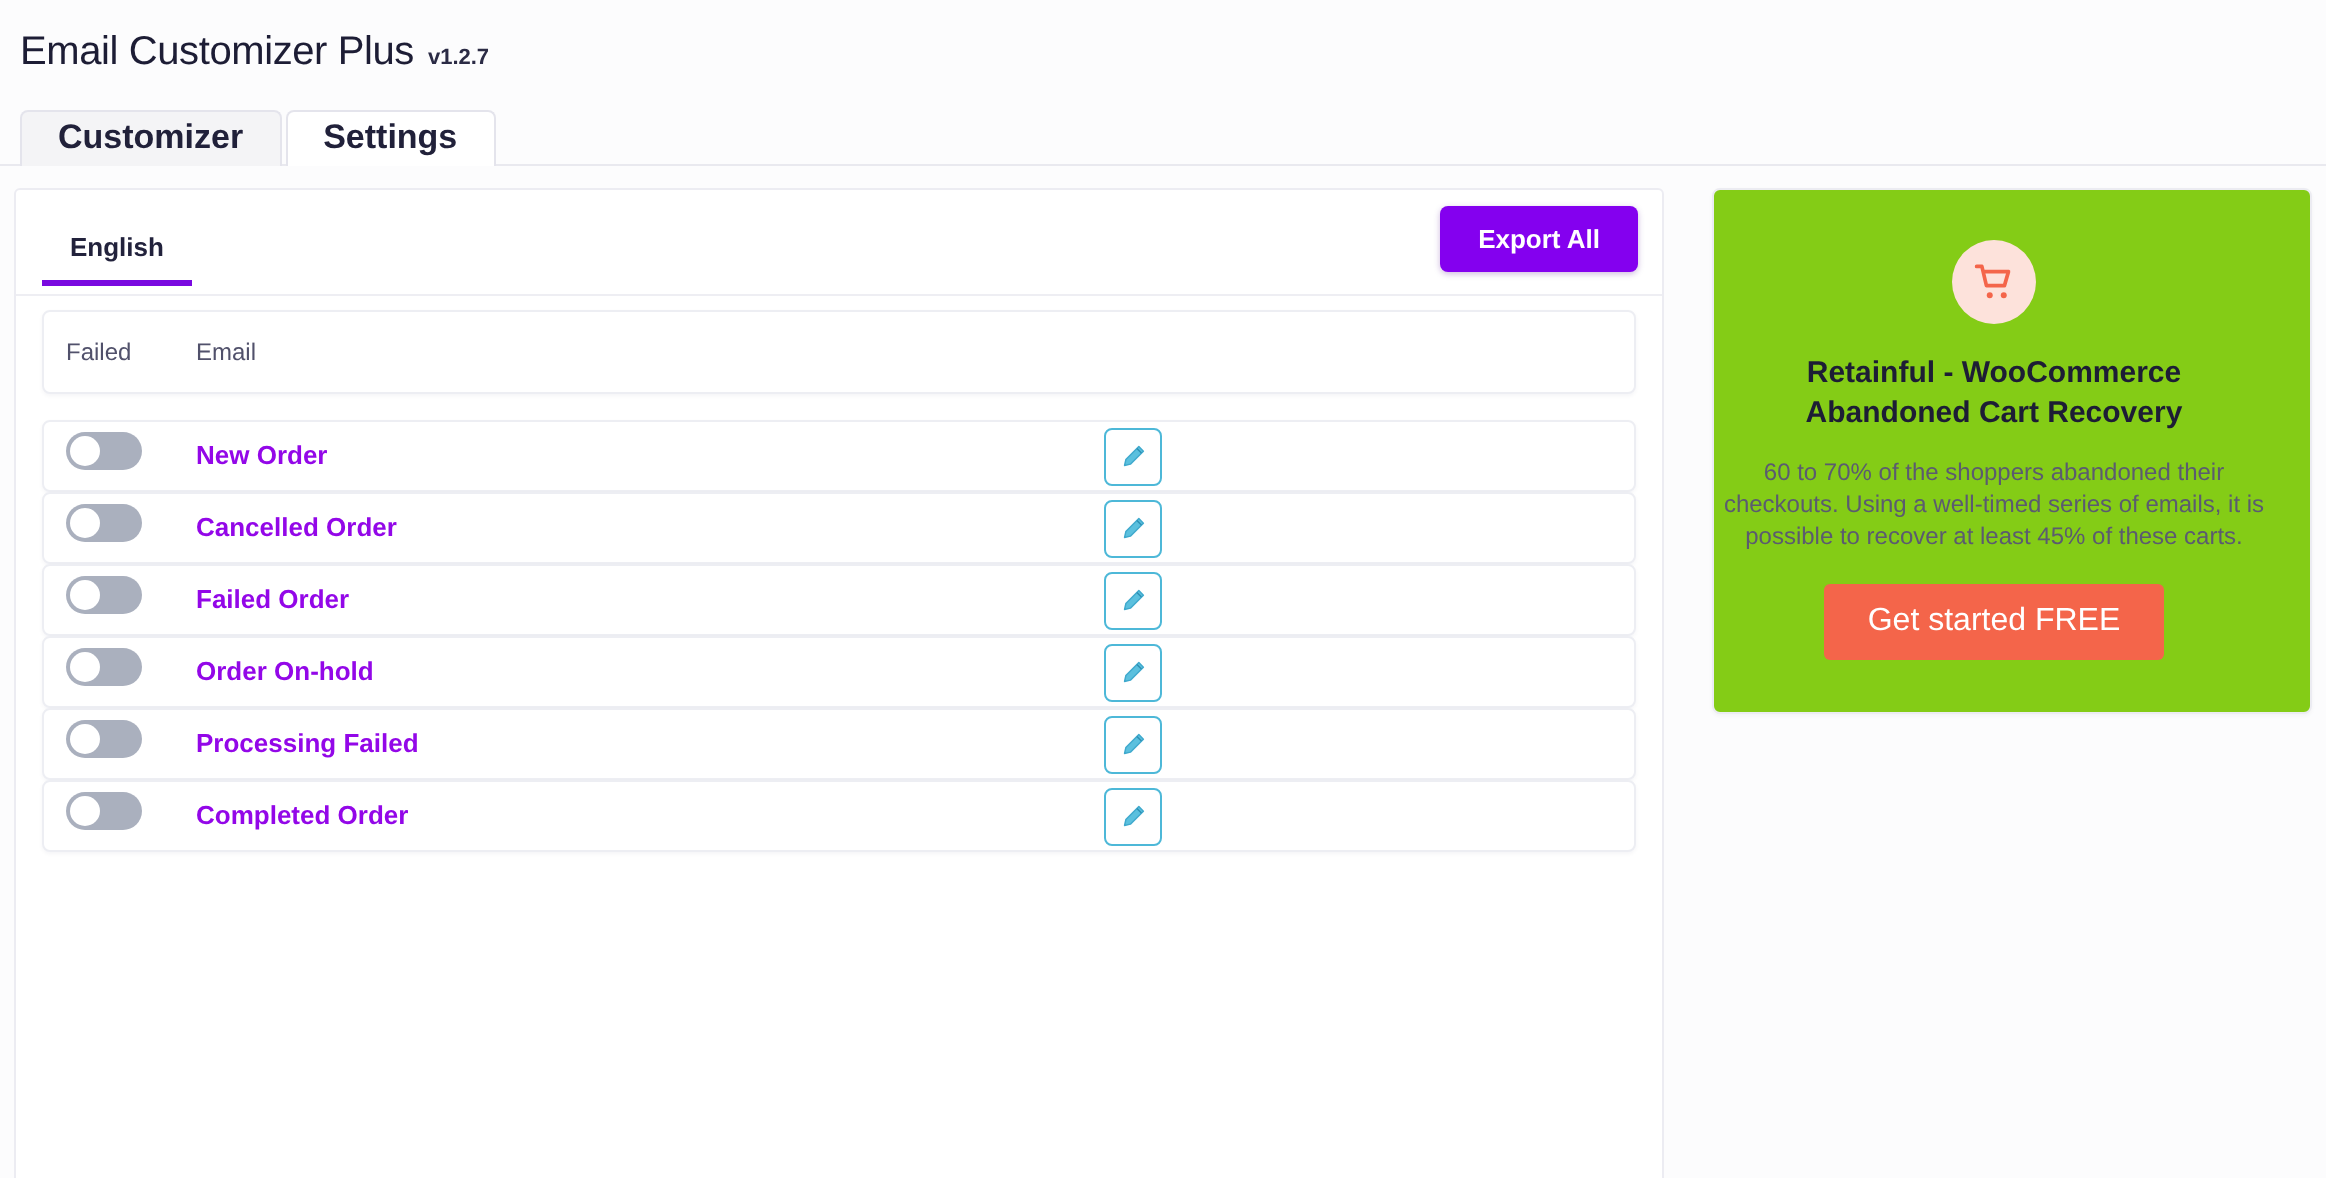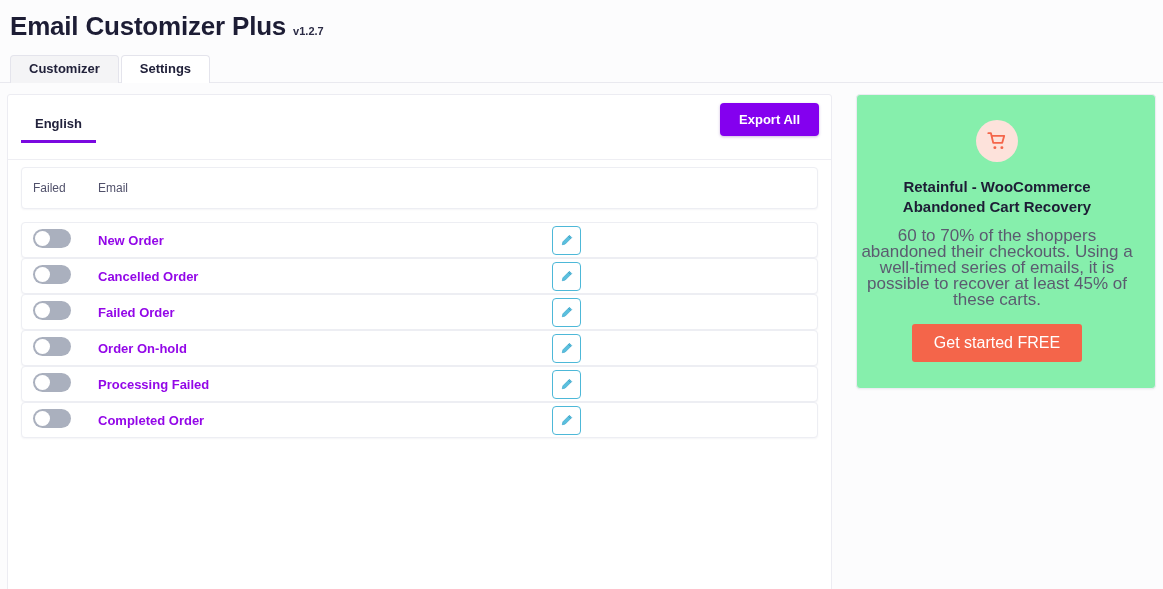--- a/index.html
+++ b/index.html
@@ -15,22 +15,22 @@
     position: relative;
   }
 
   
   .page-header {
     padding: 10px 0 0 10px;
     display: flex;
     align-items: baseline;
   }
   .page-title {
-    font-size: 26px;
-    font-weight: bold;
+    font-size: 20px;
+    font-weight: normal;
     color: #1d1d35;
     letter-spacing: -0.2px;
     margin: 0;
     line-height: 32px;
   }
   .version-tag {
     font-size: 11px;
     font-weight: bold;
     color: #2b2b45;
     margin-left: 7px;
@@ -40,21 +40,21 @@
   .tabbar {
     margin-top: 14px;
     padding-left: 10px;
     height: 26px;
     border-bottom: 1px solid #e9e9ef;
     display: flex;
     align-items: flex-end;
     gap: 2px;
   }
   .tab {
-    font-size: 13px;
+    font-size: 17px;
     font-weight: bold;
     color: #21213a;
     padding: 6px 18px 7px 18px;
     border: 1px solid #e4e4ec;
     border-bottom: none;
     border-radius: 4px 4px 0 0;
     background: #ffffff;
     line-height: 14px;
     cursor: pointer;
     position: relative;
@@ -79,21 +79,21 @@
     background: #ffffff;
     border: 1px solid #ececf2;
     border-radius: 3px;
     box-sizing: border-box;
     min-height: 506px;
   }
   .panel-top {
     display: flex;
     align-items: center;
     justify-content: space-between;
-    padding: 0 12px 16px 0;
+    padding: 0 12px 4px 0;
     border-bottom: 1px solid #eeeef3;
     height: 48px;
   }
   .lang-tabs {
     display: flex;
     padding-left: 13px;
     height: 100%;
     align-items: flex-end;
   }
   .lang-tab {
@@ -192,21 +192,21 @@
     padding: 0;
   }
   .edit-btn svg { display: block; }
 
   
   .sidebar {
     width: 300px;
     margin-left: 24px;
   }
   .promo-card {
-    background: #86efac;
+    background: #84cc16;
     border: 1px solid #ececf2;
     border-radius: 4px;
     box-shadow: 0 1px 2px rgba(25, 30, 60, 0.04);
     padding: 25px 22px 26px 4px;
     text-align: center;
     box-sizing: border-box;
   }
   .promo-icon-circle {
     width: 42px;
     height: 42px;
@@ -218,21 +218,21 @@
     justify-content: center;
   }
   .promo-title {
     font-size: 15px;
     font-weight: bold;
     color: #1d1d35;
     line-height: 20px;
     margin: 0 0 11px 0;
   }
   .promo-desc {
-    font-size: 17px;
+    font-size: 12px;
     color: #5b5b70;
     line-height: 16px;
     margin: 0 0 16px 0;
   }
   .promo-btn {
     background: #f4654a;
     color: #ffffff;
     font-size: 16px;
     border: none;
     border-radius: 3px;

